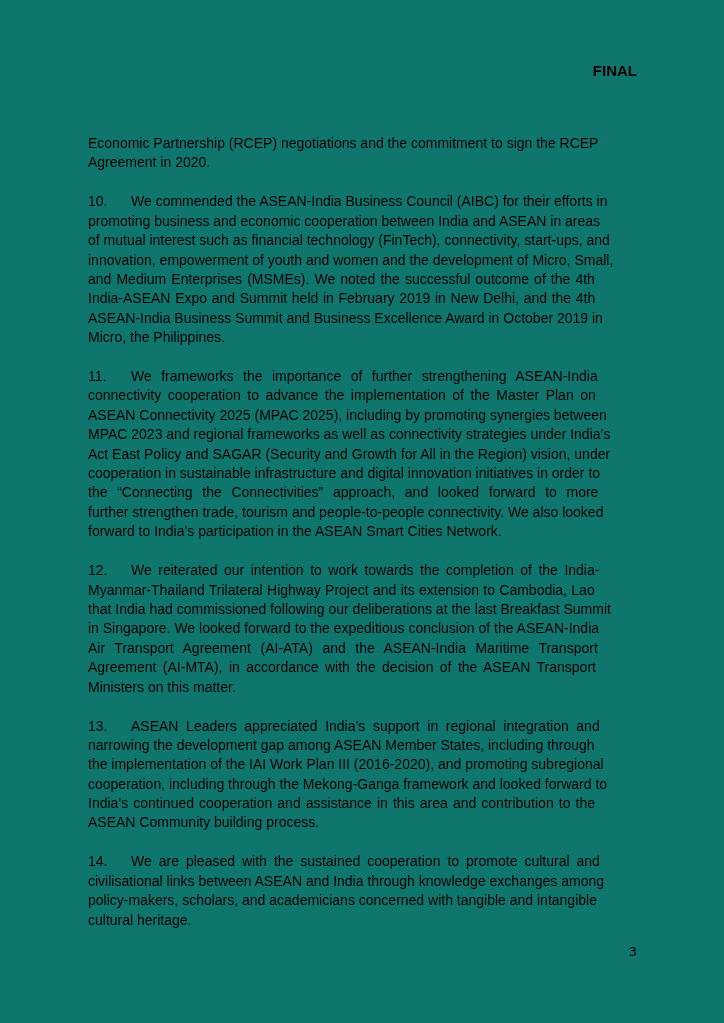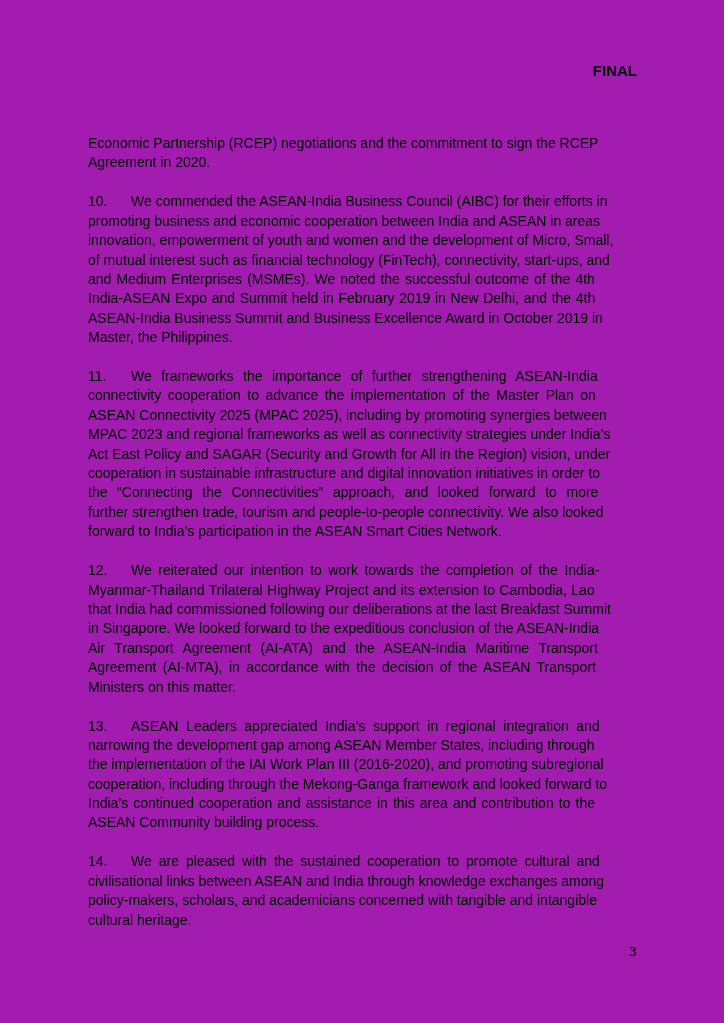--- a/index.html
+++ b/index.html
@@ -13,21 +13,21 @@
       position: relative;
       overflow: hidden;
       font-family: "Liberation Sans", sans-serif;
       color: #000000;
     }
     .page {
       position: absolute;
       left: 0; top: 0;
       width: 724px;
       height: 1023px;
-      background: #a21caf;
+      background: #0f766e;
     }
     .final-label {
       position: absolute;
       top: 62px;
       right: 87px;
       font-weight: bold;
       font-size: 15px;
       line-height: 18px;
     }
     .content {
@@ -72,26 +72,26 @@
   <div class="final-label">FINAL</div>
 
   <div class="content" id="content">
       <div class="para">
         <span class="line"><span style="display: inline-block; white-space: nowrap;">Economic Partnership (RCEP) negotiations and the commitment to sign the RCEP</span></span>
         <span class="line last"><span>Agreement in 2020.</span></span>
       </div>
       <div class="para">
         <span class="line"><span class="num">10.</span><span style="display: inline-block; white-space: nowrap;">We commended the ASEAN-India Business Council (AIBC) for their efforts in</span></span>
         <span class="line"><span style="display: inline-block; white-space: nowrap;">promoting business and economic cooperation between India and ASEAN in areas</span></span>
+        <span class="line"><span style="display: inline-block; white-space: nowrap;">of mutual interest such as financial technology (FinTech), connectivity, start-ups, and</span></span>
         <span class="line"><span style="display: inline-block; white-space: nowrap;">innovation, empowerment of youth and women and the development of Micro, Small,</span></span>
-        <span class="line"><span style="display: inline-block; white-space: nowrap;">of mutual interest such as financial technology (FinTech), connectivity, start-ups, and</span></span>
         <span class="line"><span style="display: inline-block; white-space: nowrap; word-spacing: 1.18182px;">and Medium Enterprises (MSMEs). We noted the successful outcome of the 4th</span></span>
         <span class="line"><span style="display: inline-block; white-space: nowrap; word-spacing: 0.769231px;">India-ASEAN Expo and Summit held in February 2019 in New Delhi, and the 4th</span></span>
         <span class="line"><span style="display: inline-block; white-space: nowrap;">ASEAN-India Business Summit and Business Excellence Award in October 2019 in</span></span>
-        <span class="line last"><span>Master, the Philippines.</span></span>
+        <span class="line last"><span>Micro, the Philippines.</span></span>
       </div>
       <div class="para">
         <span class="line"><span class="num">11.</span><span style="display: inline-block; white-space: nowrap; word-spacing: 5.57143px;">We frameworks the importance of further strengthening ASEAN-India</span></span>
         <span class="line"><span style="display: inline-block; white-space: nowrap; word-spacing: 2.6px;">connectivity cooperation to advance the implementation of the Master Plan on</span></span>
         <span class="line"><span style="display: inline-block; white-space: nowrap;">ASEAN Connectivity 2025 (MPAC 2025), including by promoting synergies between</span></span>
         <span class="line"><span style="display: inline-block; white-space: nowrap;">MPAC 2023 and regional frameworks as well as connectivity strategies under India’s</span></span>
         <span class="line"><span style="display: inline-block; white-space: nowrap;">Act East Policy and SAGAR (Security and Growth for All in the Region) vision, under</span></span>
         <span class="line"><span style="display: inline-block; white-space: nowrap;">cooperation in sustainable infrastructure and digital innovation initiatives in order to</span></span>
         <span class="line"><span style="display: inline-block; white-space: nowrap; word-spacing: 5.77778px;">the “Connecting the Connectivities” approach, and looked forward to more</span></span>
         <span class="line"><span style="display: inline-block; white-space: nowrap;">further strengthen trade, tourism and people-to-people connectivity. We also looked</span></span>

